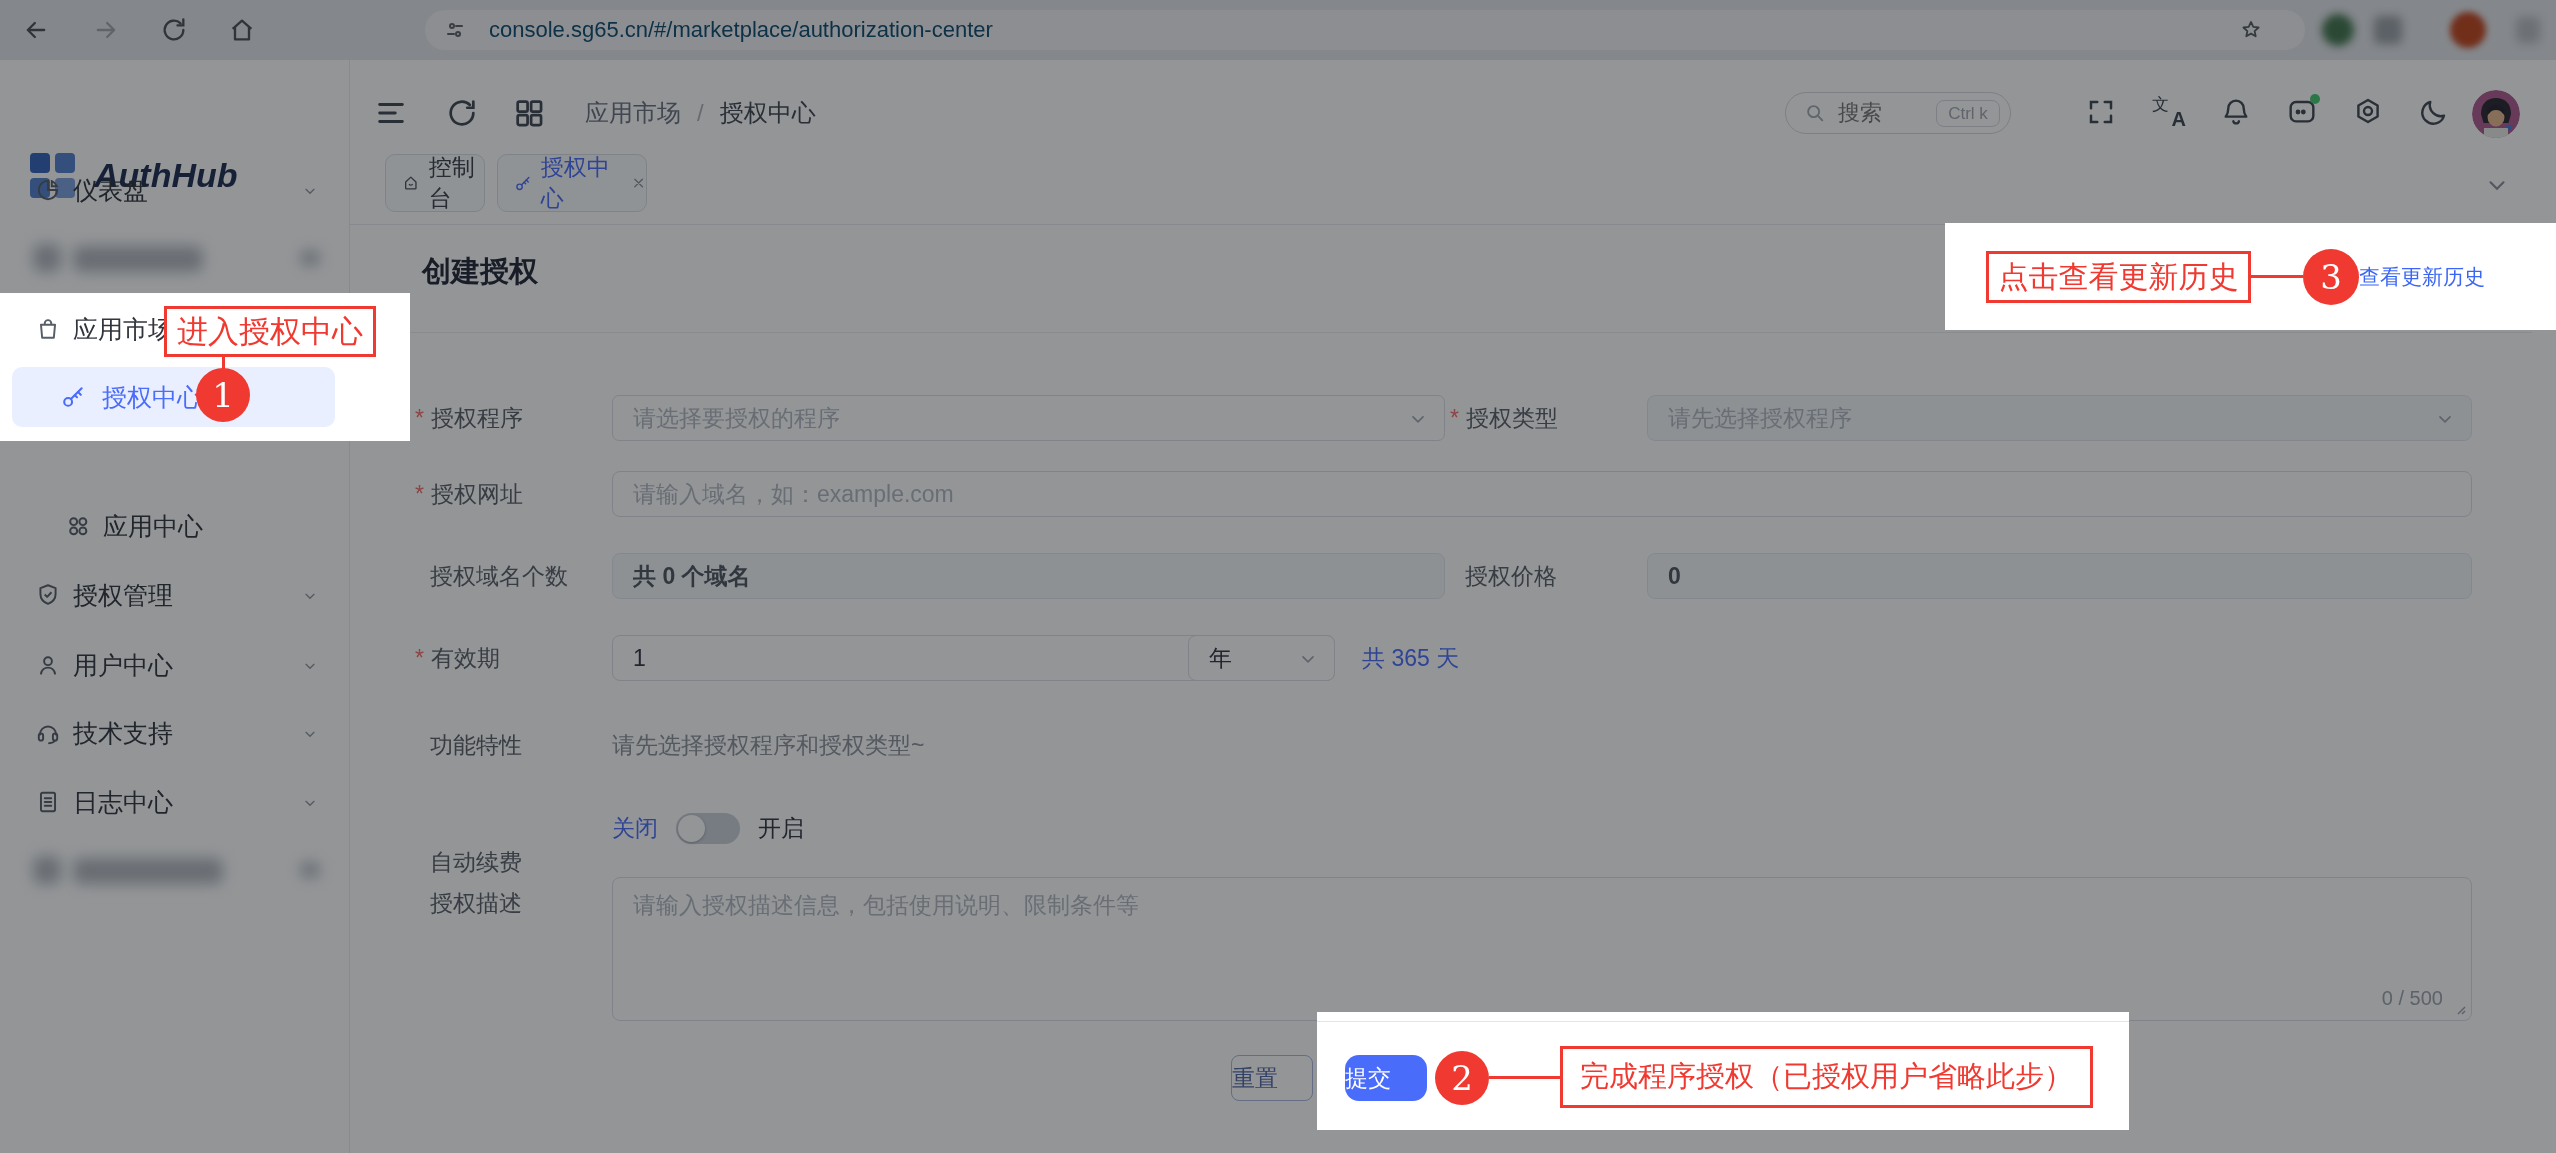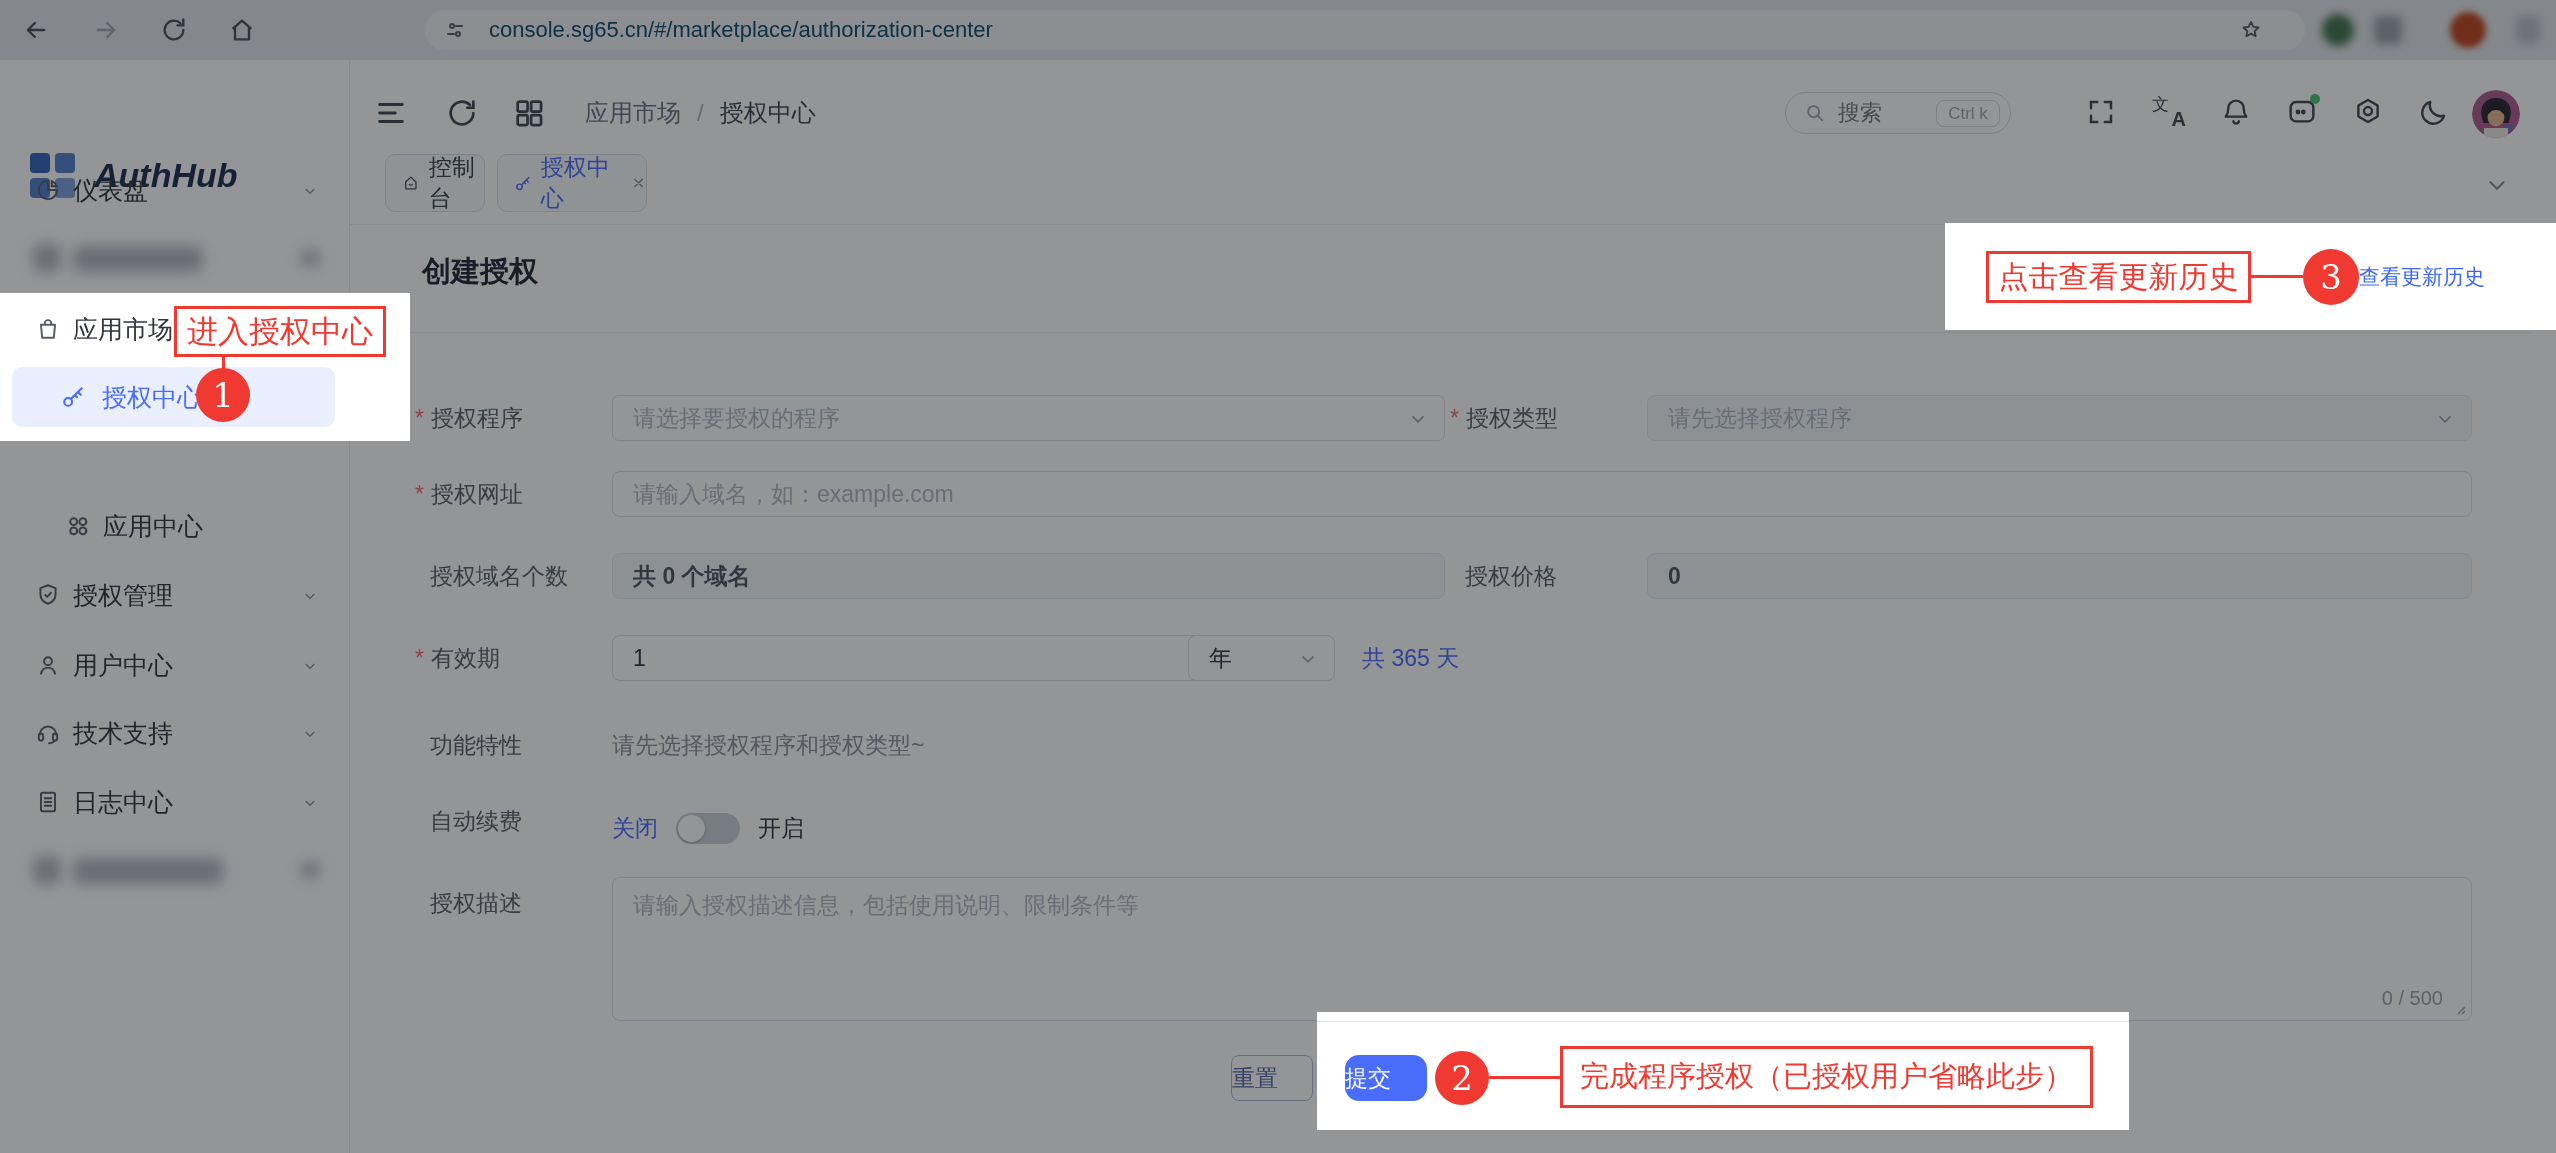--- a/index.html
+++ b/index.html
@@ -359,21 +359,21 @@
         <path d="M6 9.5l6 6 6-6"></path>
       </svg>
   </div>
   <div class="flabel" style="left:1362px;top:635px;color:#4a6cfa;">共 365 天</div>
 
   <div class="flabel" style="left:430px;top:722px;">
       <span>功能特性</span>
     </div>
   <div class="flabel" style="left:612px;top:722px;color:#8d929c;">请先选择授权程序和授权类型~</div>
 
-  <div class="flabel" style="left:430px;top:798px;align-items:center;">
+  <div class="flabel" style="left:430px;top:839px;align-items:center;">
       <span>自动续费</span>
     </div>
   <div class="flabel" style="left:612px;top:805px;color:#4a6cfa;">关闭</div>
   <div class="abs" style="left:676px;top:813px;width:64px;height:31px;border-radius:16px;background:#ccd0d9;">
     <div style="position:absolute;left:2px;top:2px;width:27px;height:27px;border-radius:50%;background:#fff;box-shadow:0 1px 3px rgba(0,0,0,.25);"></div>
   </div>
   <div class="flabel" style="left:758px;top:805px;color:#303340;">开启</div>
 
   <div class="flabel" style="left:430px;top:880px;">
       <span>授权描述</span>
@@ -405,21 +405,21 @@
     <div style="position:absolute;left:12px;top:74px;width:323px;height:60px;border-radius:10px;background:#e9efff;">
       <svg style="position:absolute;left:48px;top:17px;width:26px;height:26px;" viewBox="0 0 24 24" fill="none" stroke="#4a6cfa" stroke-width="1.9" stroke-linecap="round">
           <circle cx="7.5" cy="16.5" r="3.6"></circle>
           <path d="M10.3 13.7L20 4"></path>
           <path d="M16.6 7.4l2.6 2.6"></path>
           <path d="M13.7 10.3l2 2"></path>
         </svg>
       <span style="position:absolute;left:90px;top:0;height:60px;display:flex;align-items:center;font-size:25px;color:#4a6cfa;">授权中心</span>
     </div>
 
-    <div class="ann-box" style="left:174px;top:13px;width:212px;height:51px;font-size:31px;">进入授权中心</div>
+    <div class="ann-box" style="left:164px;top:13px;width:212px;height:51px;font-size:31px;">进入授权中心</div>
     <div class="ann-line" style="left:222px;top:64px;width:3px;height:13px;"></div>
     <div class="ann-circle" style="left:196px;top:75px;width:54px;height:54px;font-size:34px;">1</div>
   </div>
 
   <div class="cutout" style="left:1945px;top:223px;width:611px;height:107px;">
     <div class="ann-box" style="left:41px;top:28px;width:265px;height:52px;font-size:30px;">点击查看更新历史</div>
     <div class="ann-line" style="left:306px;top:52px;width:52px;height:3px;"></div>
     <div class="ann-circle" style="left:358px;top:26px;width:56px;height:56px;font-size:34px;">3</div>
     <div style="position:absolute;left:414px;top:0;height:107px;display:flex;align-items:center;font-size:21px;color:#3b66f5;">查看更新历史</div>
   </div>

